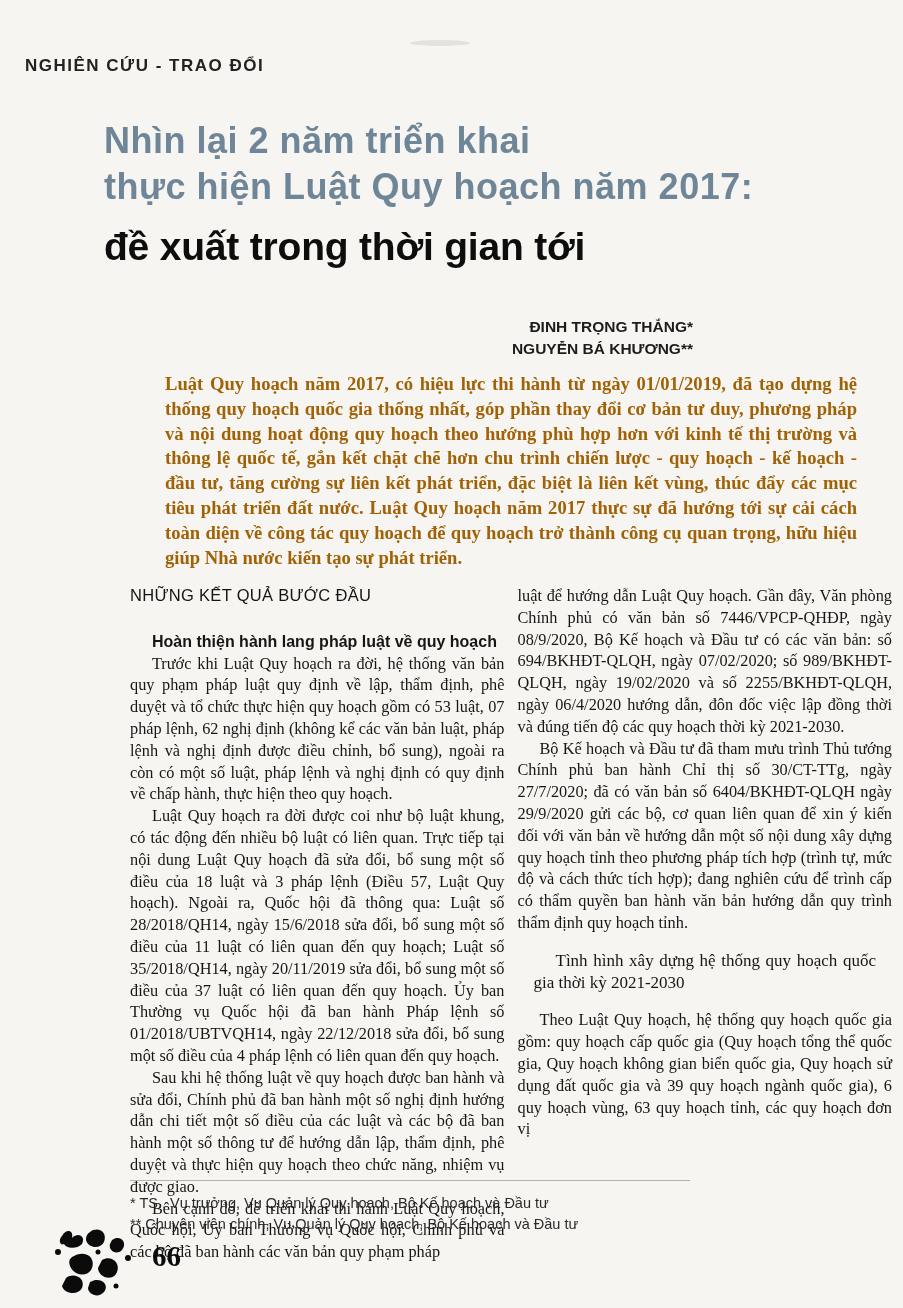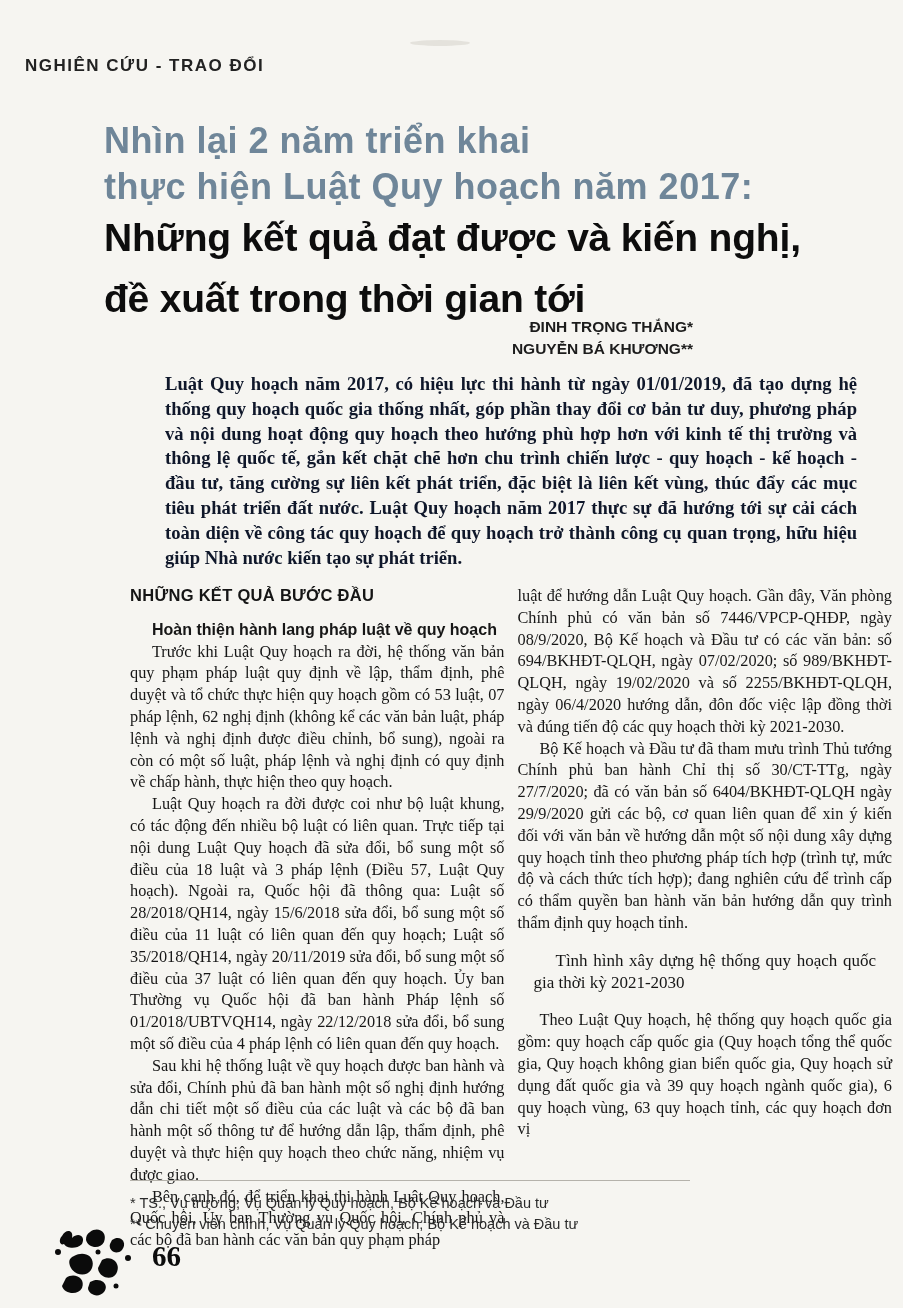--- a/index.html
+++ b/index.html
@@ -36,34 +36,34 @@
   .authors{
     position:absolute;top:316px;right:24px;
     text-align:right;
     font-family:"Liberation Sans", sans-serif;
     font-weight:bold;font-size:15.5px;line-height:22px;color:#1c1c1c;
   }
 
   .abstract{
     position:absolute;top:372px;left:165px;width:692px;
     font-weight:bold;font-size:18.6px;line-height:24.8px;
-    text-align:justify;color:#0f172a;
+    text-align:justify;color:#a16207;
   }
 
   .columns{
     position:absolute;top:585px;left:130px;width:762px;
     display:flex;gap:13px;
   }
   .col{width:375px;font-size:16.3px;line-height:21.8px;text-align:justify;}
   .col p{margin:0;text-indent:22px;}
   .col p.noindent{text-indent:0;}
   .section-heading{
     font-family:"Liberation Sans", sans-serif;
-    font-weight:bold;font-size:16.5px;letter-spacing:.3px;
-    margin:0 0 12px 0;color:#151515;
+    font-weight:normal;font-size:16.5px;letter-spacing:.3px;
+    margin:0 0 24px 0;color:#151515;
   }
   .subheading-sans{
     font-family:"Liberation Sans", sans-serif;
     font-weight:bold;font-size:16px;margin:0;text-indent:22px;
   }
   .subheading-serif{
     font-weight:normal;font-size:17px;margin:16px;text-indent:22px;
     text-align:justify;
   }
 
@@ -95,21 +95,20 @@
 
 <div class="page">
 
   <div class="scan-smudge"></div>
 
   <div class="kicker">NGHIÊN CỨU - TRAO ĐỔI</div>
 
   <div class="title-block">
     <div class="title-accent" style="color: rgb(111, 134, 153);">Nhìn lại 2 năm triển khai</div>
     <div class="title-accent" style="color: rgb(111, 134, 153);">thực hiện Luật Quy hoạch năm 2017:</div>
-    <div class="title-black">Những kết quả đạt được và kiến nghị,</div>
     <div class="title-black" style="margin-top:13px;">đề xuất trong thời gian tới</div>
   </div>
 
   <div class="authors">
     <div>ĐINH TRỌNG THẮNG*</div>
     <div>NGUYỄN BÁ KHƯƠNG**</div>
   </div>
 
   <div class="abstract">Luật Quy hoạch năm 2017, có hiệu lực thi hành từ ngày 01/01/2019, đã tạo dựng hệ thống quy hoạch quốc gia thống nhất, góp phần thay đổi cơ bản tư duy, phương pháp và nội dung hoạt động quy hoạch theo hướng phù hợp hơn với kinh tế thị trường và thông lệ quốc tế, gắn kết chặt chẽ hơn chu trình chiến lược - quy hoạch - kế hoạch - đầu tư, tăng cường sự liên kết phát triển, đặc biệt là liên kết vùng, thúc đẩy các mục tiêu phát triển đất nước. Luật Quy hoạch năm 2017 thực sự đã hướng tới sự cải cách toàn diện về công tác quy hoạch để quy hoạch trở thành công cụ quan trọng, hữu hiệu giúp Nhà nước kiến tạo sự phát triển.</div>
 

